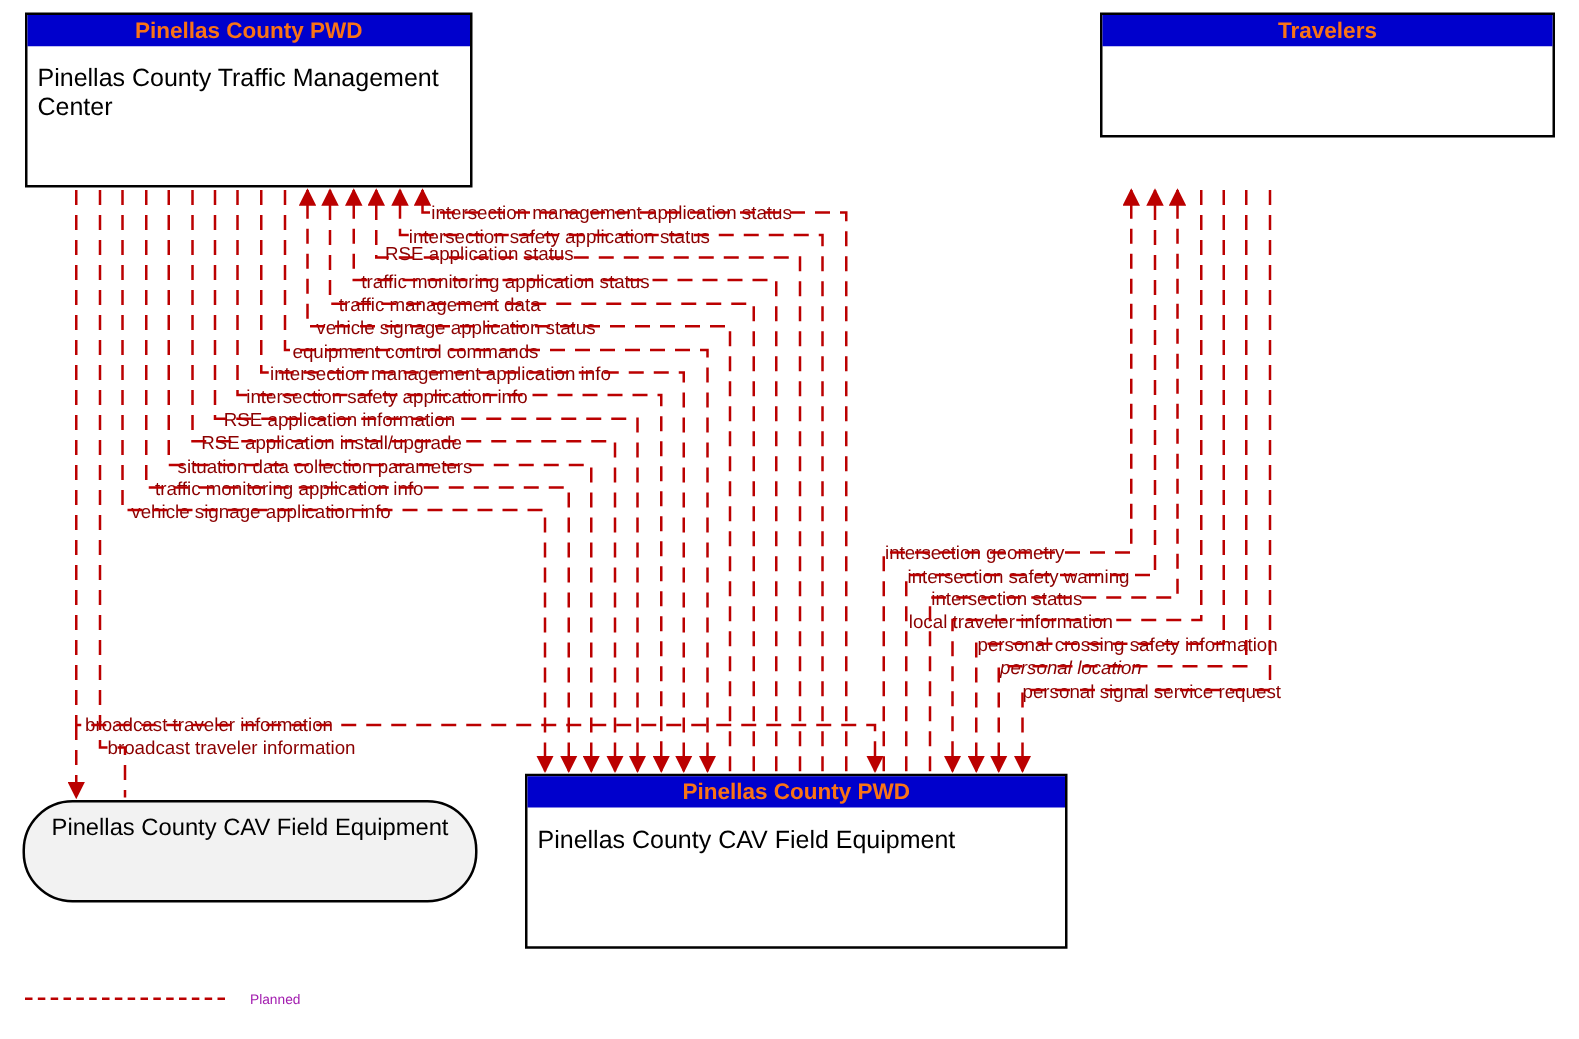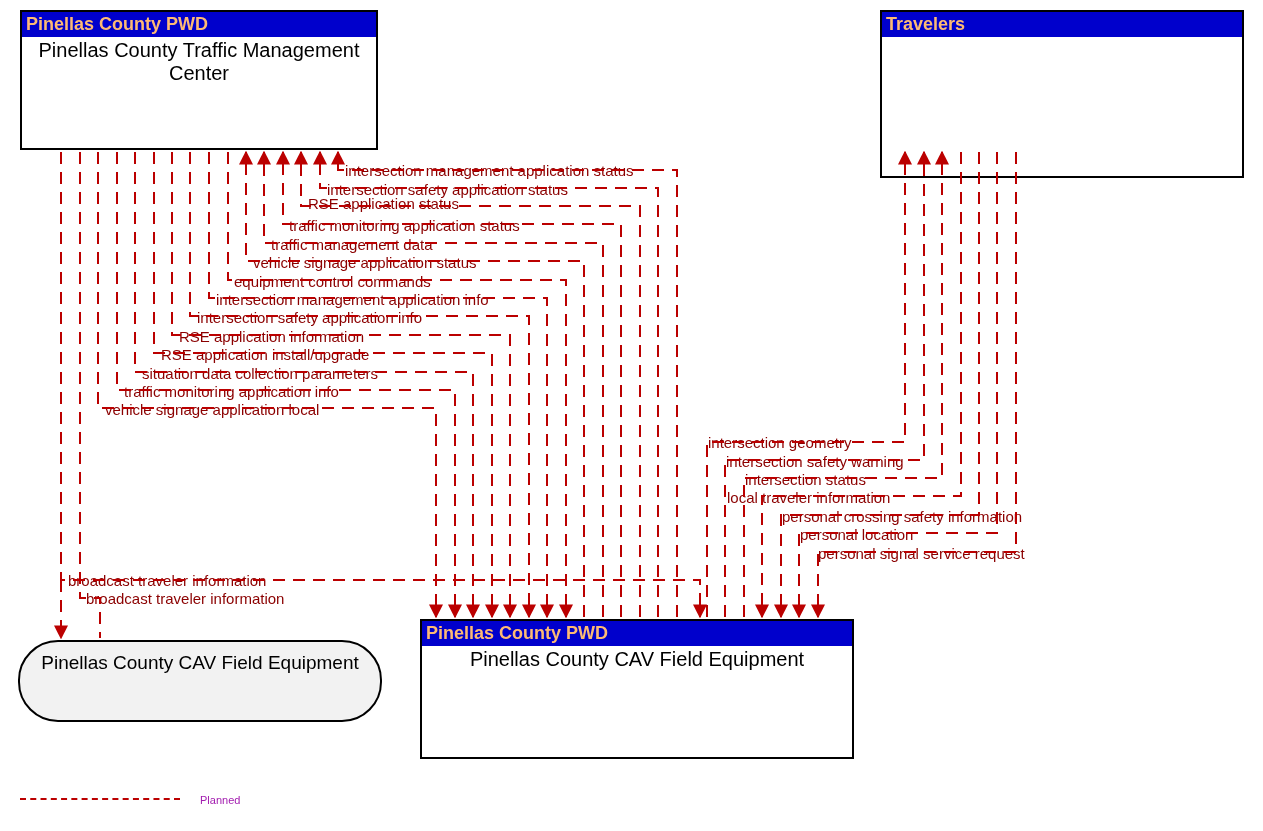--- a/index.html
+++ b/index.html
@@ -15,30 +15,30 @@
 
   .entity-box {
     position: absolute;
     border: 2px solid #000;
     background: #fff;
     box-sizing: border-box;
   }
 
   .entity-header {
     background: #0000cc;
-    color: #fdba74;
+    color: #f97316;
     font-weight: bold;
+    text-align: center;
     font-size: 18px;
     padding: 2px 4px;
   }
 
   .entity-title {
-    text-align: center;
     font-size: 20px;
-    padding: 2px 8px;
+    padding: 15px 8px;
     line-height: 1.15;
   }
 
   .lozenge {
     position: absolute;
     border: 2px solid #000;
     background: #f2f2f2;
     box-sizing: border-box;
     border-radius: 40px;
     display: flex;
@@ -92,21 +92,21 @@
   }
 </style>
 </head>
 <body>
 
 <div class="entity-box" style="left:20px; top:10px; width:358px; height:140px;">
   <div class="entity-header">Pinellas County PWD</div>
   <div class="entity-title">Pinellas County Traffic Management Center</div>
 </div>
 
-<div class="entity-box" style="left:880px; top:10px; width:364px; height:168px;">
+<div class="entity-box" style="left:880px; top:10px; width:364px; height:100px;">
   <div class="entity-header">Travelers</div>
 </div>
 
 <div class="entity-box" style="left:420px; top:619px; width:434px; height:140px;">
   <div class="entity-header">Pinellas County PWD</div>
   <div class="entity-title">Pinellas County CAV Field Equipment</div>
 </div>
 
 <div class="lozenge" style="left:18px; top:640px; width:364px; height:82px;">
   <div class="entity-title">Pinellas County CAV Field Equipment</div>
@@ -118,28 +118,28 @@
 <div class="flow-label" style="left:289px; top:218px;">traffic monitoring application status</div>
 <div class="flow-label" style="left:271px; top:237px;">traffic management data</div>
 <div class="flow-label" style="left:253px; top:255px;">vehicle signage application status</div>
 <div class="flow-label" style="left:234px; top:274px;">equipment control commands</div>
 <div class="flow-label" style="left:216px; top:292px;">intersection management application info</div>
 <div class="flow-label" style="left:197px; top:310px;">intersection safety application info</div>
 <div class="flow-label" style="left:179px; top:329px;">RSE application information</div>
 <div class="flow-label" style="left:161px; top:347px;">RSE application install/upgrade</div>
 <div class="flow-label" style="left:142px; top:366px;">situation data collection parameters</div>
 <div class="flow-label" style="left:124px; top:384px;">traffic monitoring application info</div>
-<div class="flow-label" style="left:105px; top:402px;">vehicle signage application local</div>
+<div class="flow-label" style="left:105px; top:402px;">vehicle signage application info</div>
 
 <div class="flow-label" style="left:708px; top:435px;">intersection geometry</div>
 <div class="flow-label" style="left:726px; top:454px;">intersection safety warning</div>
 <div class="flow-label" style="left:745px; top:472px;">intersection status</div>
 <div class="flow-label" style="left:727px; top:490px;">local traveler information</div>
 <div class="flow-label" style="left:782px; top:509px;">personal crossing safety information</div>
-<div class="flow-label" style="left:800px; top:527px;">personal location</div>
+<div class="flow-label" style="left:800px; top:527px;font-style:italic;">personal location</div>
 <div class="flow-label" style="left:818px; top:546px;">personal signal service request</div>
 
 <div class="flow-label" style="left:68px; top:573px;">broadcast traveler information</div>
 <div class="flow-label" style="left:86px; top:591px;">broadcast traveler information</div>
 
 <div class="legend-line"></div>
 <div class="legend-text">Planned</div>
 
 <svg class="wires">
   <defs>

